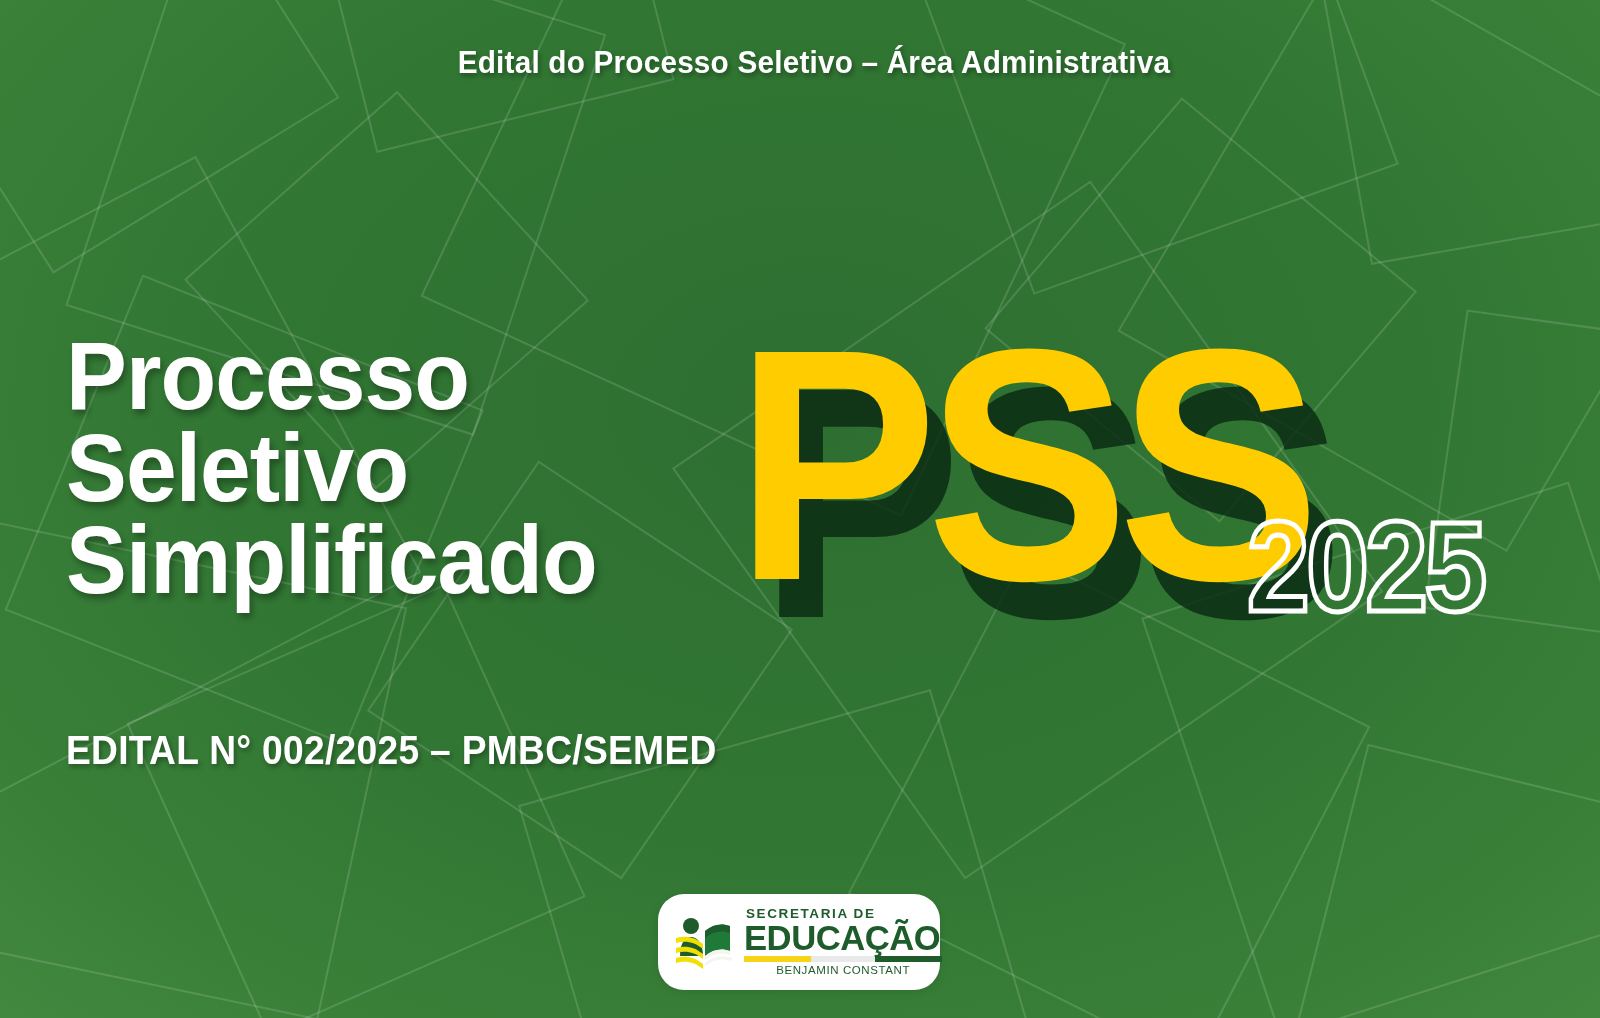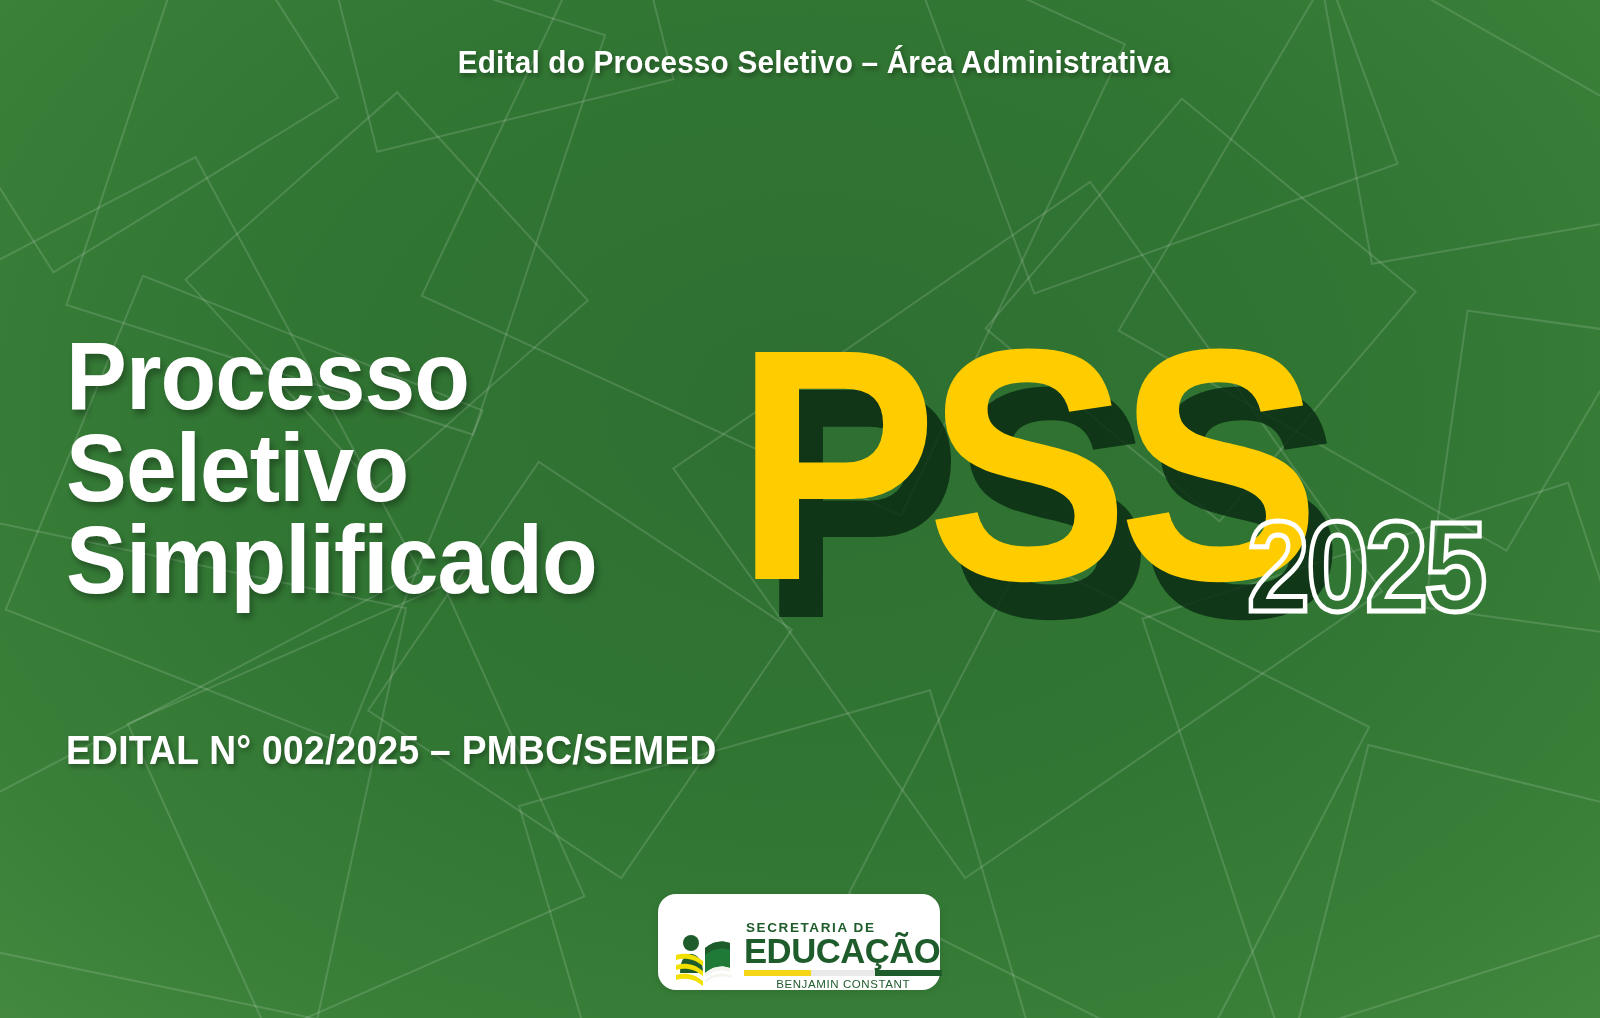--- a/index.html
+++ b/index.html
@@ -128,23 +128,23 @@
   }
 
   
   .logo-pill {
     position: absolute;
     left: 658px;
     top: 894px;
     width: 282px;
     height: 96px;
     background: #ffffff;
-    border-radius: 18px;
+    border-radius: 26px;
     display: flex;
-    align-items: flex-end;
+    align-items: center;
     padding: 0 14px;
     box-sizing: border-box;
     box-shadow: 0 2px 8px rgba(0,0,0,0.10);
   }
   .logo-mark { width: 66px; height: 62px; flex: 0 0 66px; }
   .logo-text { margin-left: 6px; flex: 1 1 auto; }
   .logo-sec {
     font-size: 13.5px;
     font-weight: bold;
     color: #1f5c2c;

